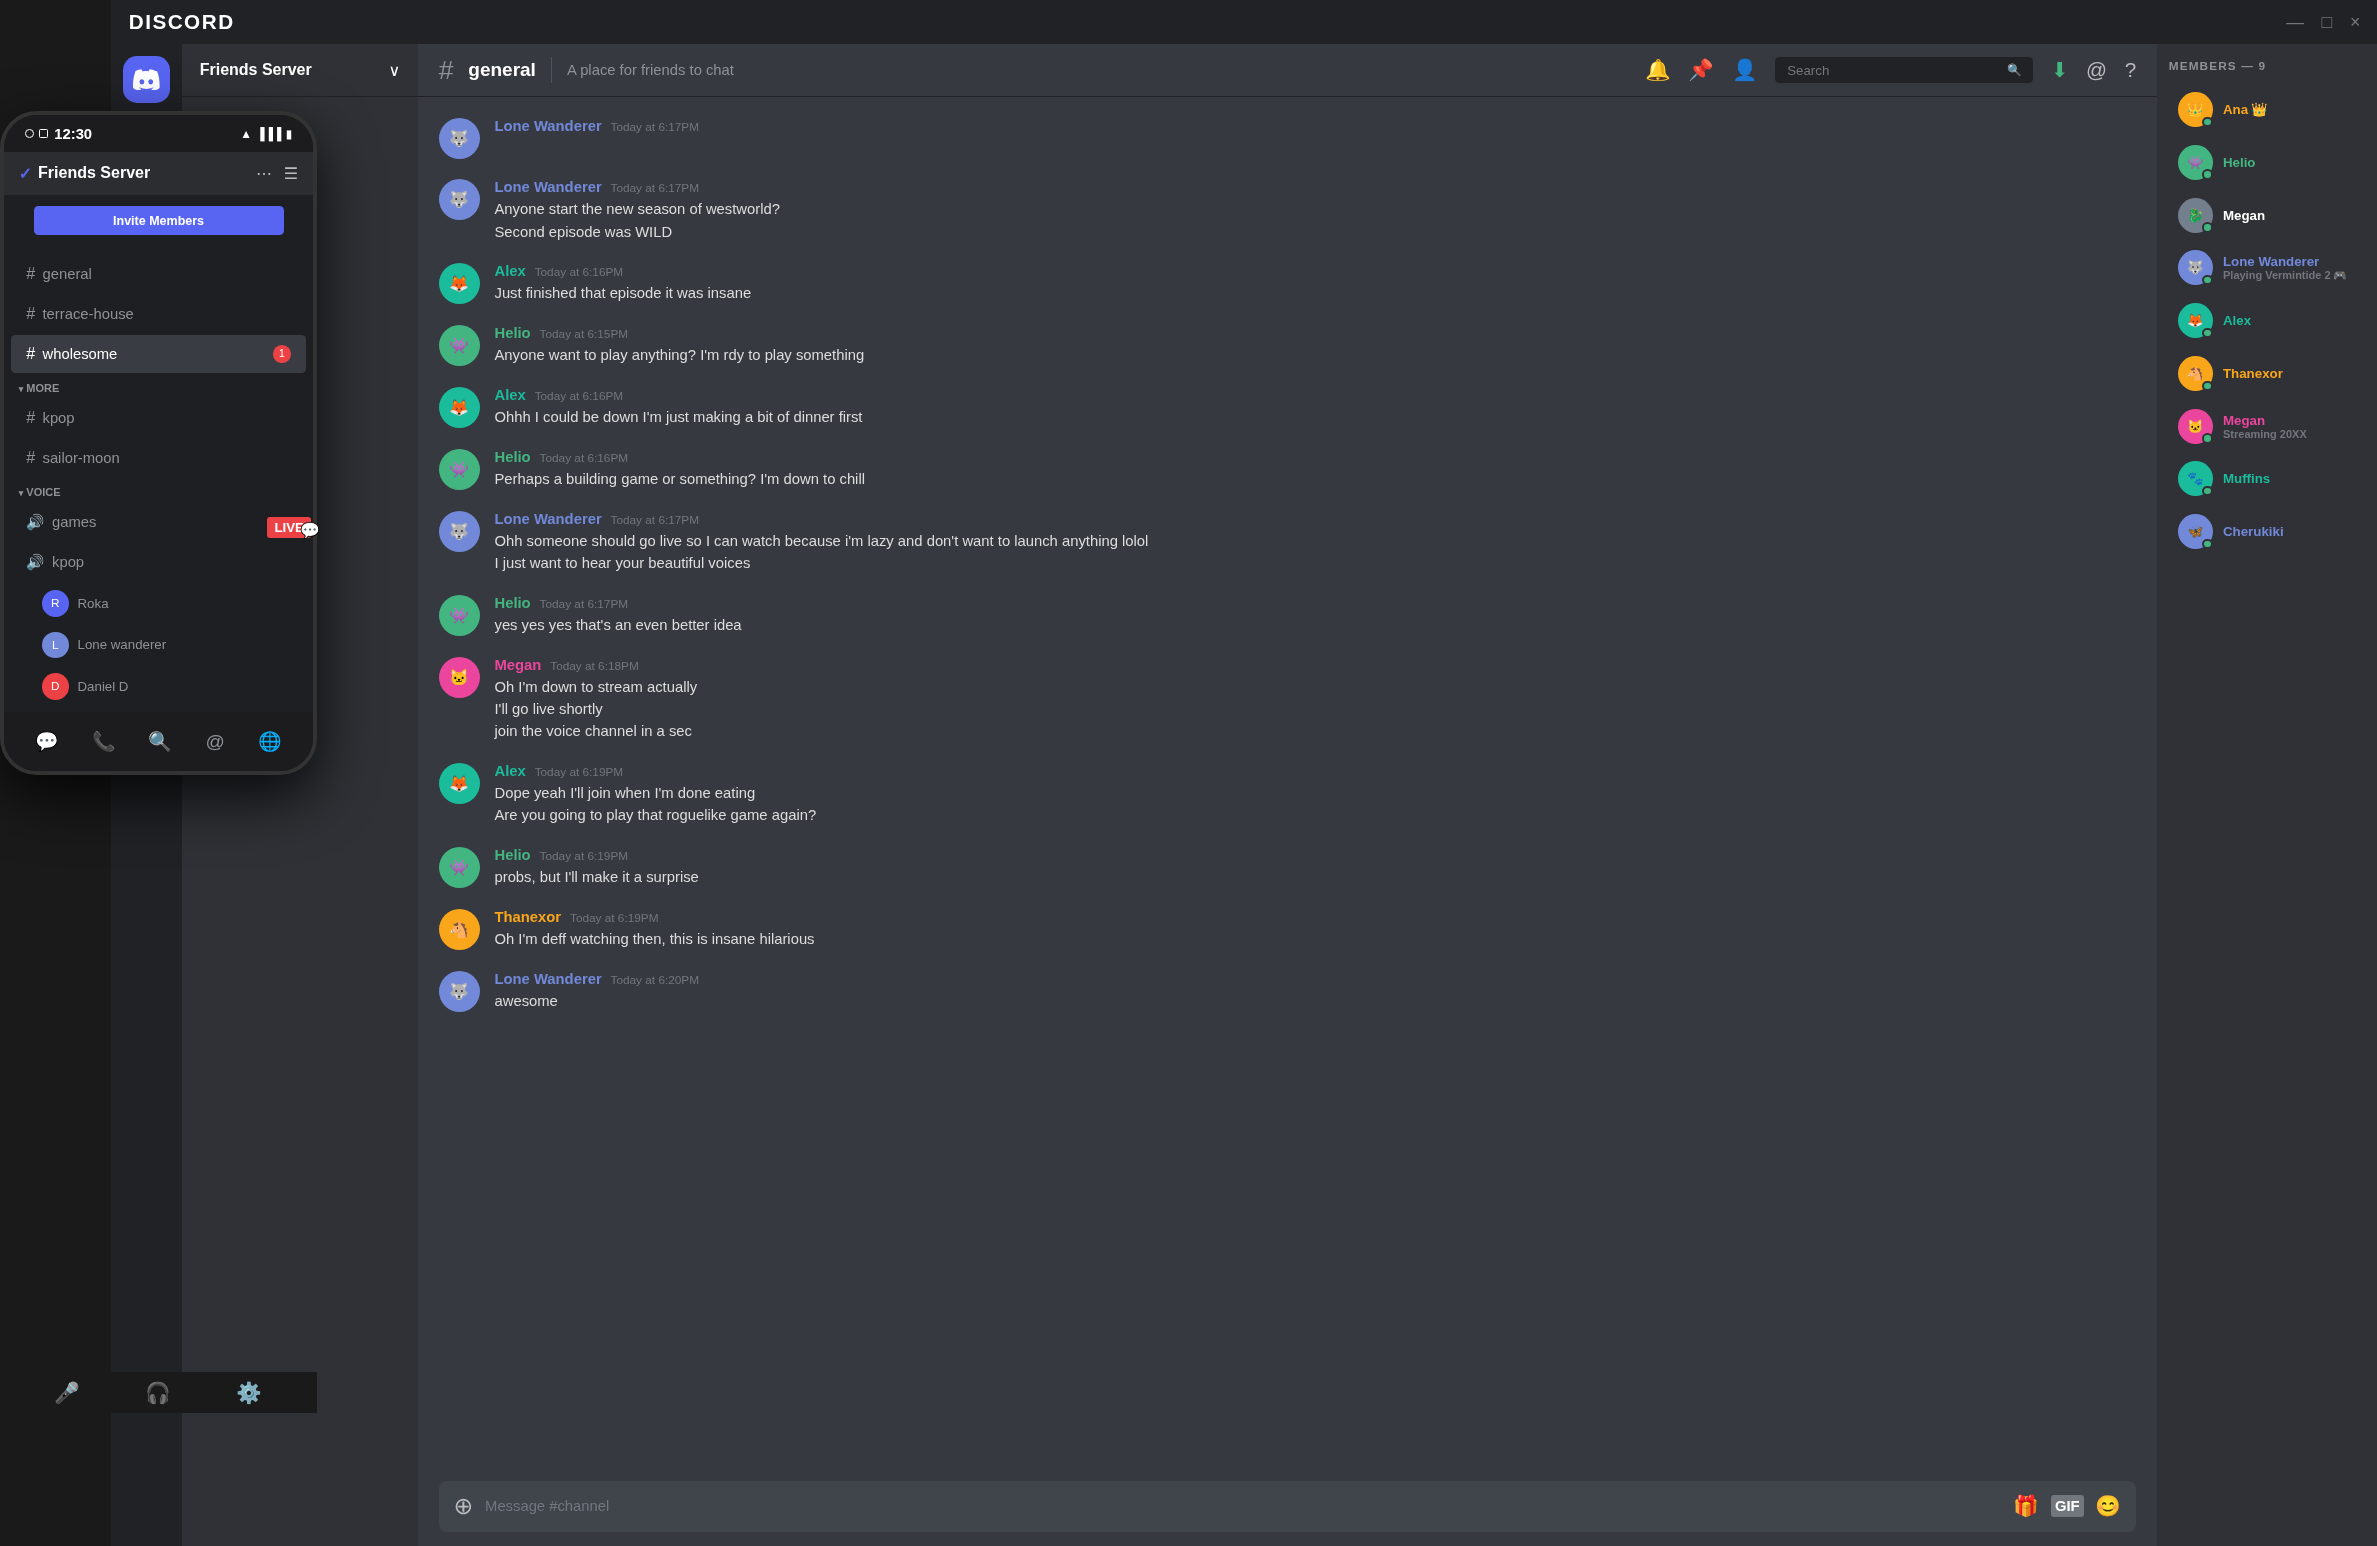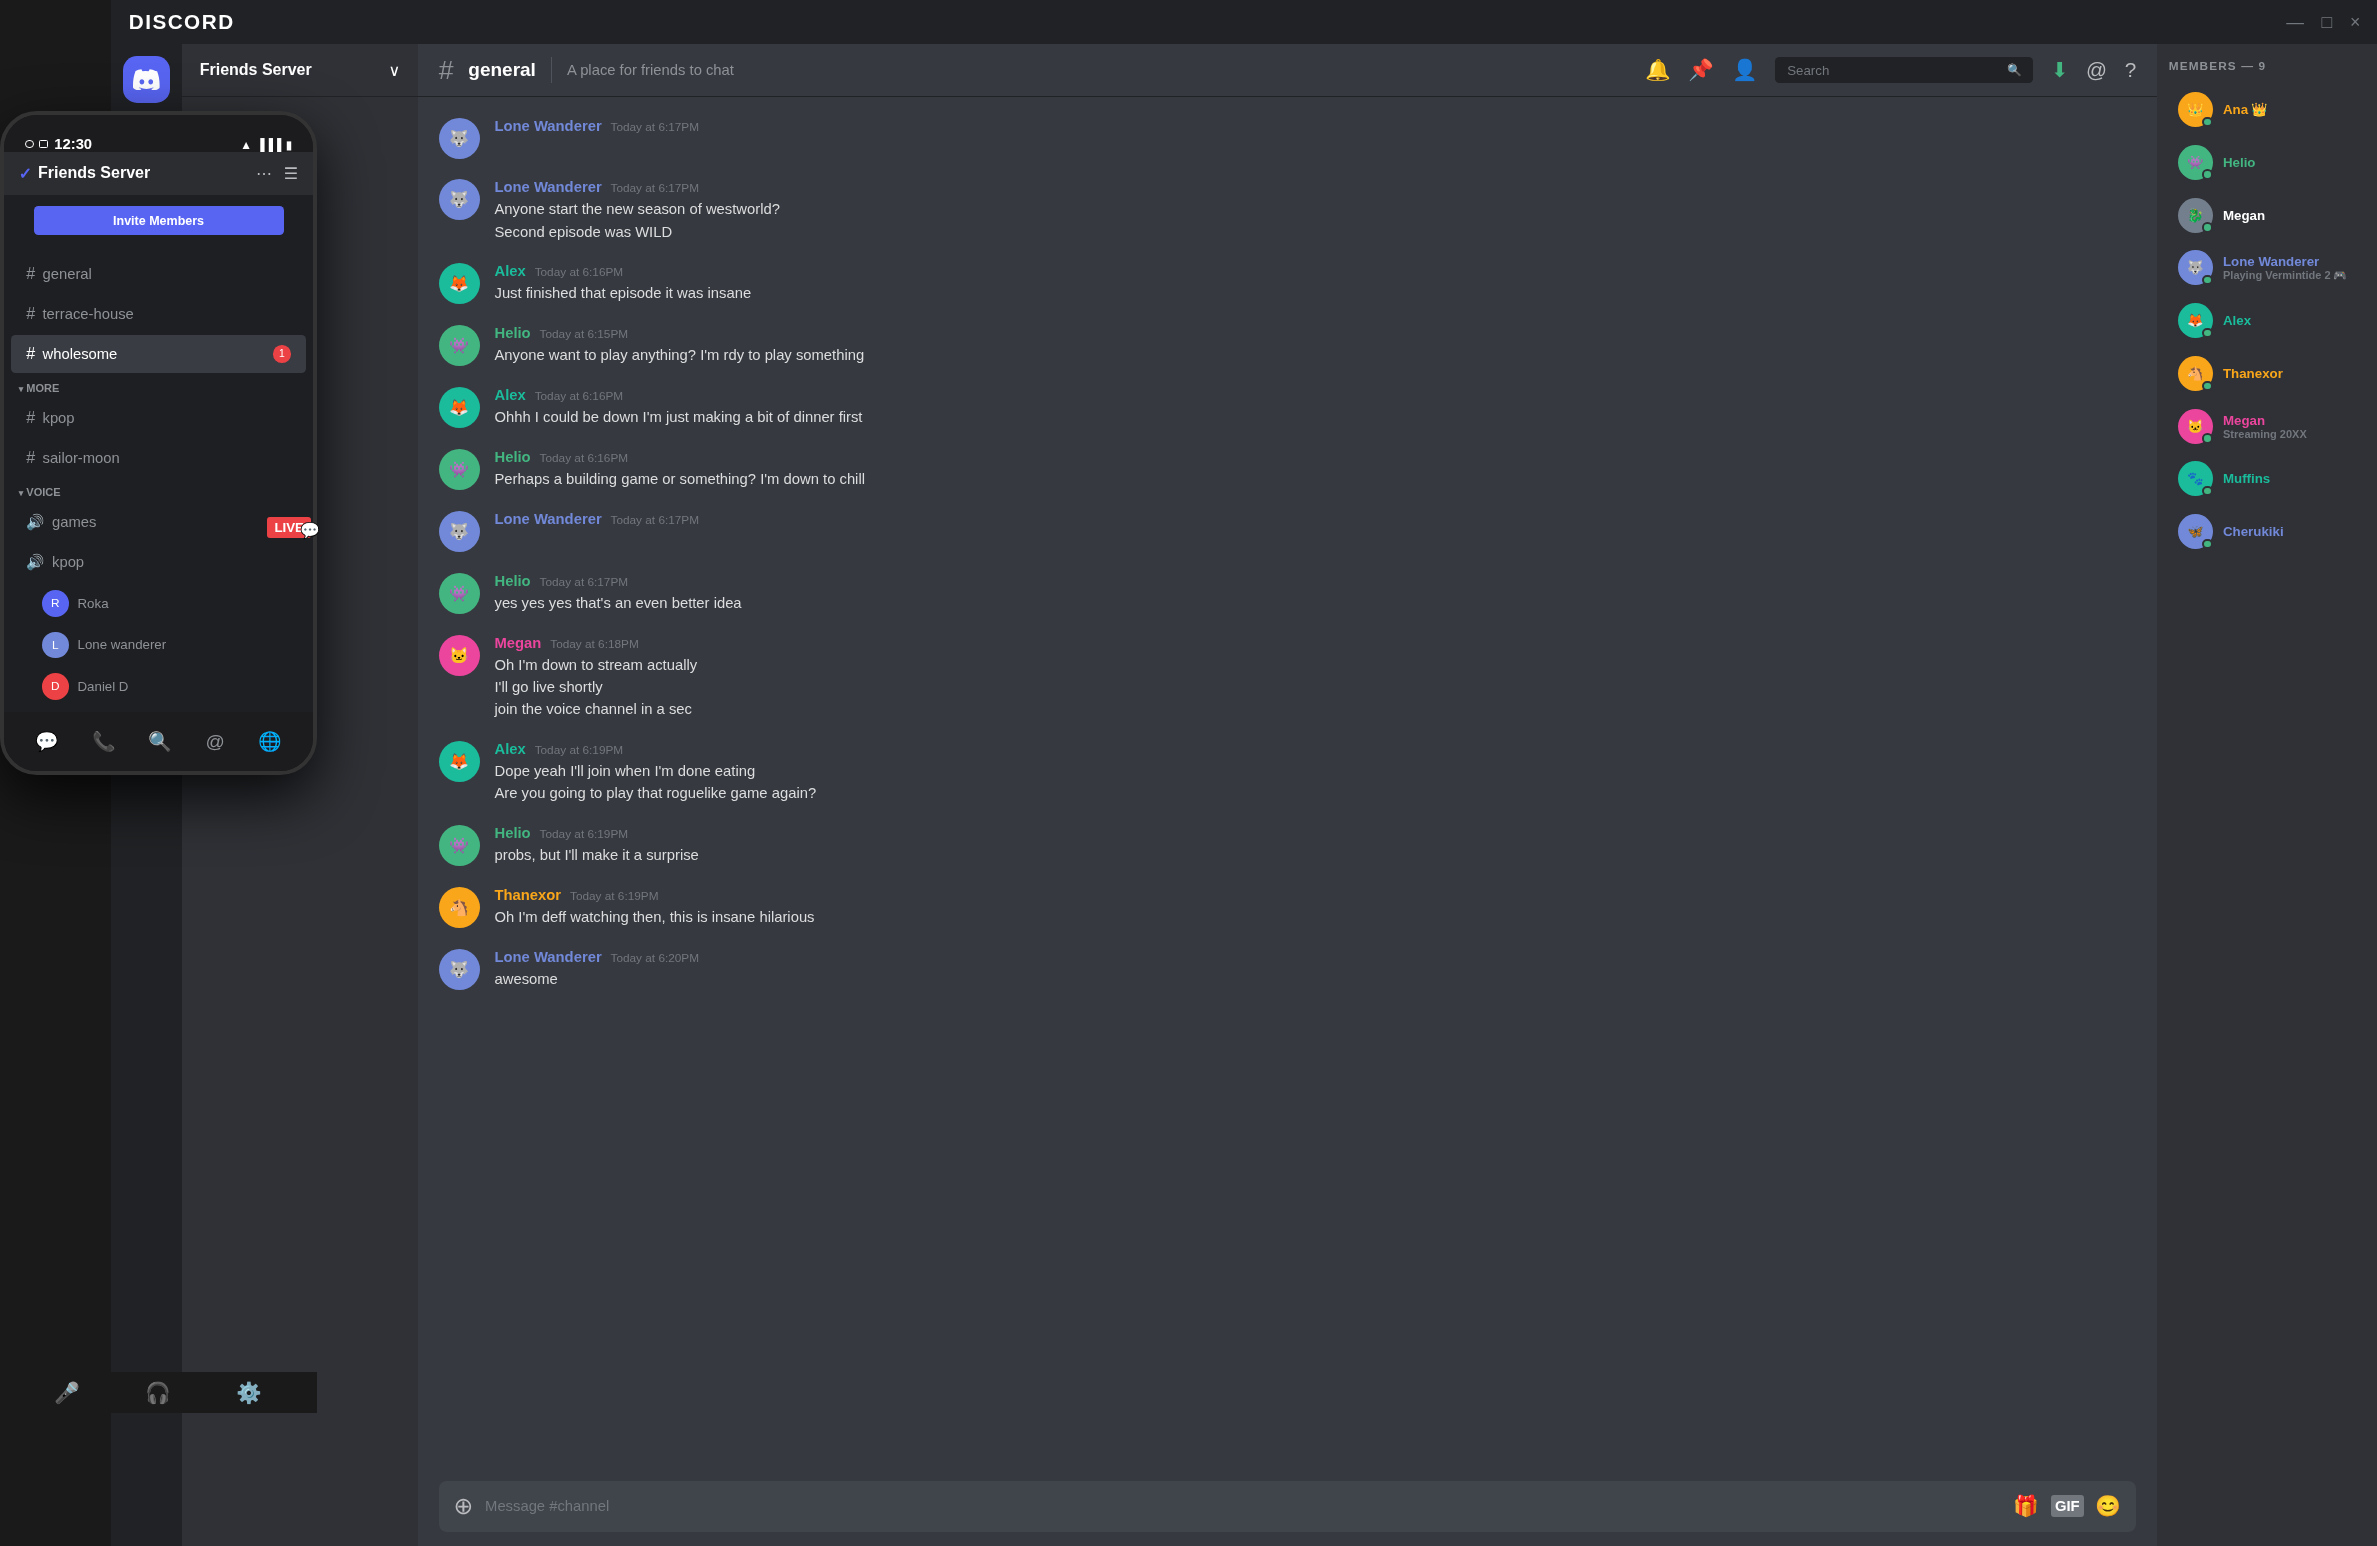--- a/index.html
+++ b/index.html
@@ -369,21 +369,21 @@
       border-radius: 37px;
       border: 4.4px solid #333;
       overflow: hidden;
       z-index: 10;
       box-shadow: 0 22px 59px rgba(0,0,0,0.8);
     }
     .mobile-status-bar {
       background: #1c1c1e;
       height: 37px;
       display: flex;
-      align-items: flex-end;
+      align-items: center;
       padding: 0 20.7px;
       font-size: 13.3px;
       color: #fff;
       justify-content: space-between;
     }
     .mobile-status-right {
       display: flex;
       align-items: center;
       gap: 4.4px;
       font-size: 11.8px;
@@ -650,20 +650,21 @@
           </div>
         </div>
 
         <div class="message-group">
           <div class="message-avatar av-purple">🐺</div>
           <div class="message-content">
             <div class="message-header">
               <span class="message-author purple">Lone Wanderer</span>
               <span class="message-timestamp">Today at 6:17PM</span>
             </div>
+            <div class="message-text">Ohh someone should go live so I can watch because i'm lazy and don't want to launch anything lolol<br>I just want to hear your beautiful voices</div>
           </div>
         </div>
 
         <div class="message-group">
           <div class="message-avatar av-green">👾</div>
           <div class="message-content">
             <div class="message-header">
               <span class="message-author green">Helio</span>
               <span class="message-timestamp">Today at 6:17PM</span>
             </div>

